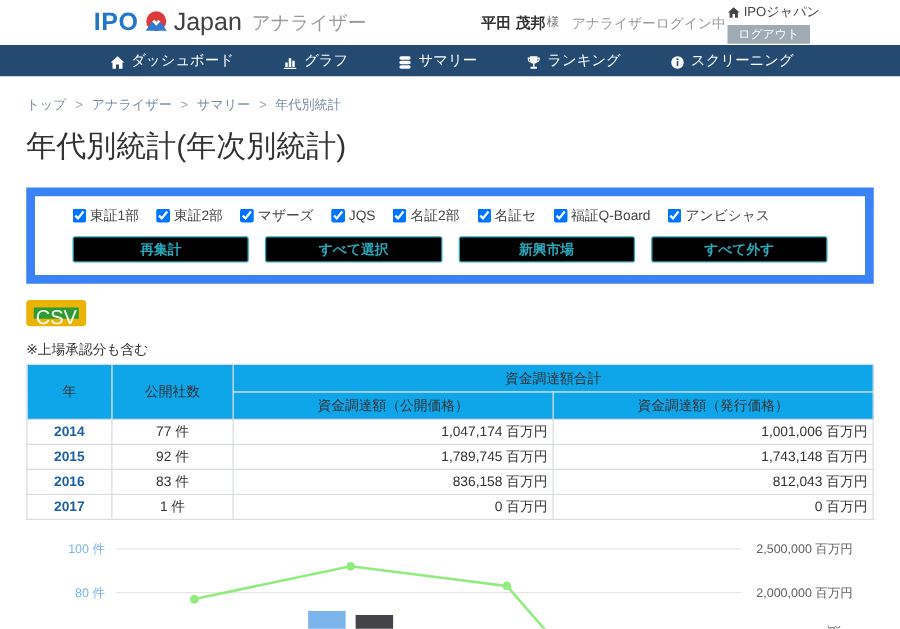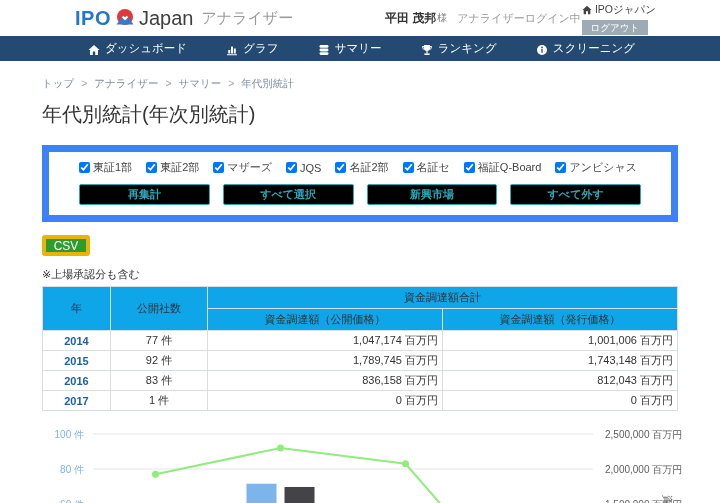--- a/index.html
+++ b/index.html
@@ -23,38 +23,38 @@
     border:none; font-size:9.5px; line-height:14px; cursor:pointer; display:block; }
 
   
   .nav { height:25px; background:#254a72; display:flex; align-items:center; }
   .nav-inner { display:flex; width:100%; padding:0 85px 0 88px; justify-content:space-between; }
   .nav-item { display:flex; align-items:flex-end; gap:5px; color:#fff; font-size:11.5px;
     text-decoration:none; white-space:nowrap; }
   .nav-item svg { display:block; }
 
   
-  .container { padding:0 42px; }
+  .container { padding:0 21px; }
   .breadcrumb { margin-top:16px; font-size:10.5px; color:#7b8ba0; }
   .breadcrumb a { color:#7b8ba0; text-decoration:none; }
   .breadcrumb .sep { margin:0 4px; color:#9aa7b5; }
-  .page-title { margin-top:10px; font-size:20px; font-weight:normal; color:#333; }
+  .page-title { margin-top:10px; font-size:24px; font-weight:normal; color:#333; }
 
   
   .filter-panel { margin-top:17px; border:7px solid #3b82f6; padding:8px 30px 10px 30px; }
   .market-row { display:flex; gap:14px; align-items:center; }
   .market-checkbox { display:flex; align-items:center; gap:3px; font-size:11px; color:#444; cursor:pointer; }
   .market-checkbox input { width:11px; height:11px; margin:0; }
   .filter-buttons { display:flex; gap:13px; margin-top:9px; }
   .filter-buttons button { flex:1; height:21px; background:#000000; border:1px solid #2ba7ba;
     color:#2ba7ba; font-size:11px; font-weight:bold; border-radius:2px; cursor:pointer; }
 
   
-  .csv-btn { margin-top:13px; width:48px; height:21px; background:#2d9c30; border:4px solid #eab308;
-    color:#fff; font-size:12px; border-radius:3px; cursor:pointer; display:block; }
+  .csv-btn { margin-top:13px; width:48px; height:21px; background:#2d9c30; border:6px solid #eab308;
+    color:#fff; font-size:16px; border-radius:3px; cursor:pointer; display:block; }
   .note { margin-top:11px; font-size:11px; color:#333; }
 
   
   table.stats { margin-top:4px; width:100%; border-collapse:collapse; font-size:11px; }
   table.stats th, table.stats td { border:1px solid #d9dee3; }
   table.stats th { background:#0ea5e9; font-weight:normal; color:#333; text-align:center; padding:3px 4px; height:20px; }
   table.stats td { padding:2px 4px; height:16px; background:#fff; }
   td.year-cell { text-align:center; }
   td.year-cell a { color:#1f5fa9; font-weight:bold; text-decoration:none; }
   td.count-cell { text-align:center; }

